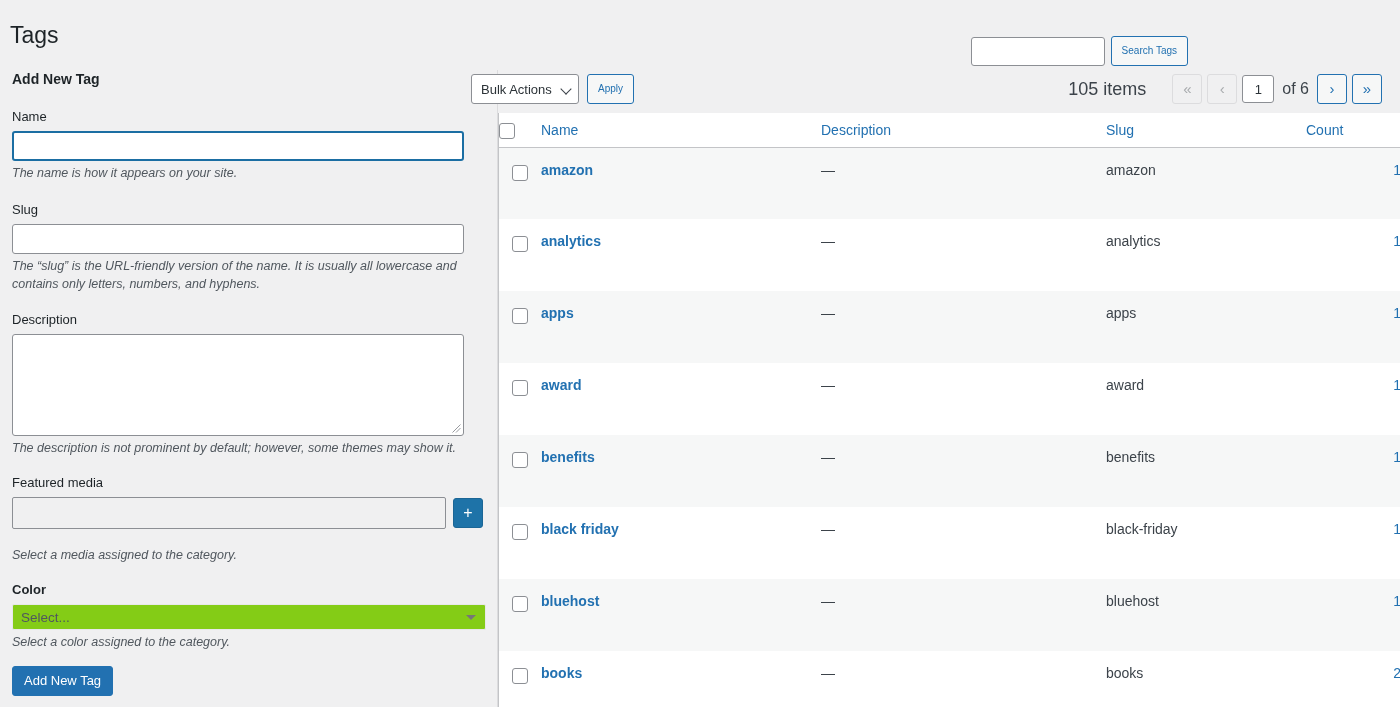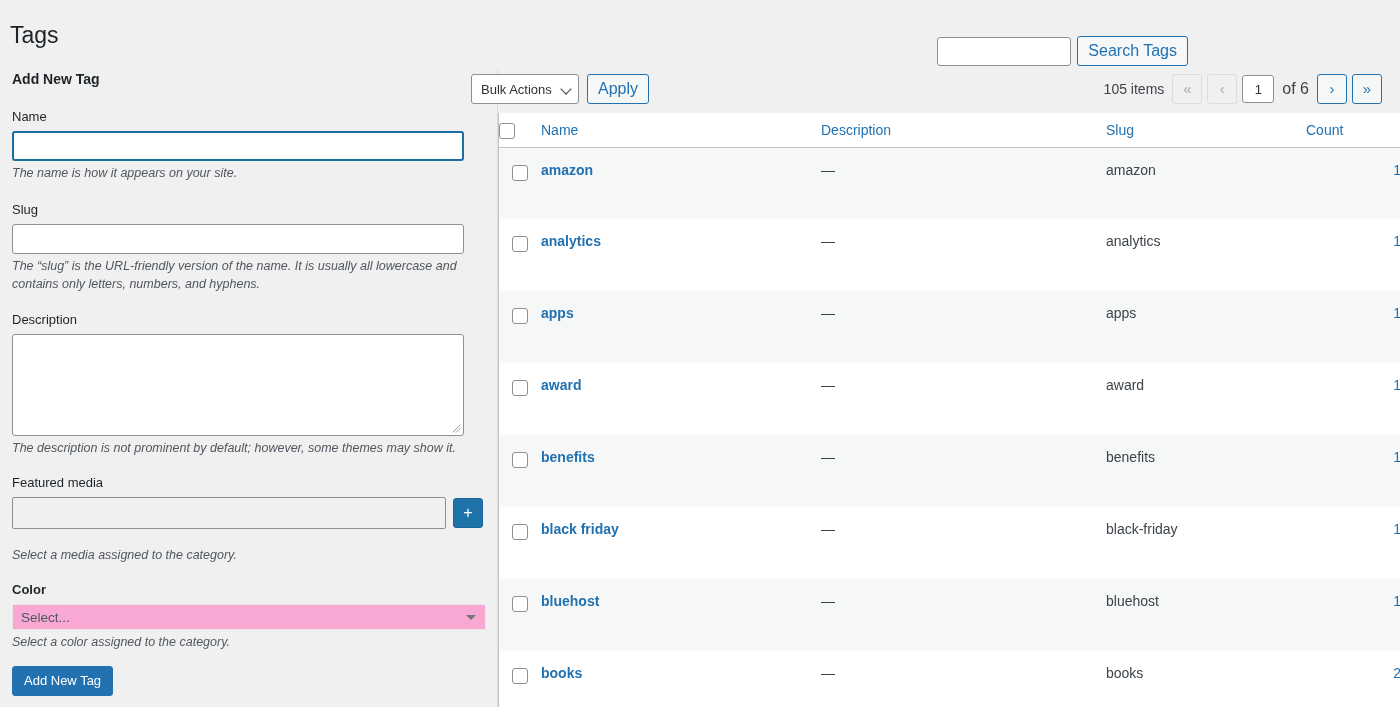--- a/index.html
+++ b/index.html
@@ -43,21 +43,21 @@
     outline: none;
   }
   .btn-secondary {
     height: 30px;
     padding: 0 10px;
     background: #f6f7f7;
     border: 1px solid #2271b1;
     border-radius: 3px;
     color: #2271b1;
     font-family: "Liberation Sans", sans-serif;
-    font-size: 16px;
+    font-size: 10px;
     line-height: 28px;
     cursor: pointer;
     white-space: nowrap;
   }
 
   
   .form-col {
     position: absolute;
     left: 0; top: 70px;
     width: 498px;
@@ -143,21 +143,21 @@
     font-size: 16px;
     line-height: 26px;
     text-align: center;
     cursor: pointer;
     padding: 0;
     font-family: "Liberation Sans", sans-serif;
   }
   .select-box {
     position: relative;
     width: 474px; height: 26px;
-    background: #f9a8d4;
+    background: #84cc16;
     border: 1px solid #e8e8e9;
     border-radius: 2px;
     display: flex;
     align-items: center;
     padding: 0 8px;
     cursor: pointer;
   }
   .select-value {
     font-size: 13.5px;
     color: #50575e;
@@ -222,21 +222,21 @@
   }
   .pagination {
     position: absolute;
     right: 9px; top: 0;
     display: flex;
     align-items: center;
     gap: 5px;
     font-size: 13px;
     color: #3c434a;
   }
-  .items-count { margin-right: 3px; color: #3c434a; font-size: 14px; }
+  .items-count { margin-right: 21px; color: #3c434a; font-size: 18px; }
   .pg-btn {
     width: 30px; height: 30px;
     border-radius: 3px;
     font-size: 15px;
     line-height: 28px;
     text-align: center;
     font-family: "Liberation Sans", sans-serif;
     cursor: pointer;
     padding: 0;
   }

